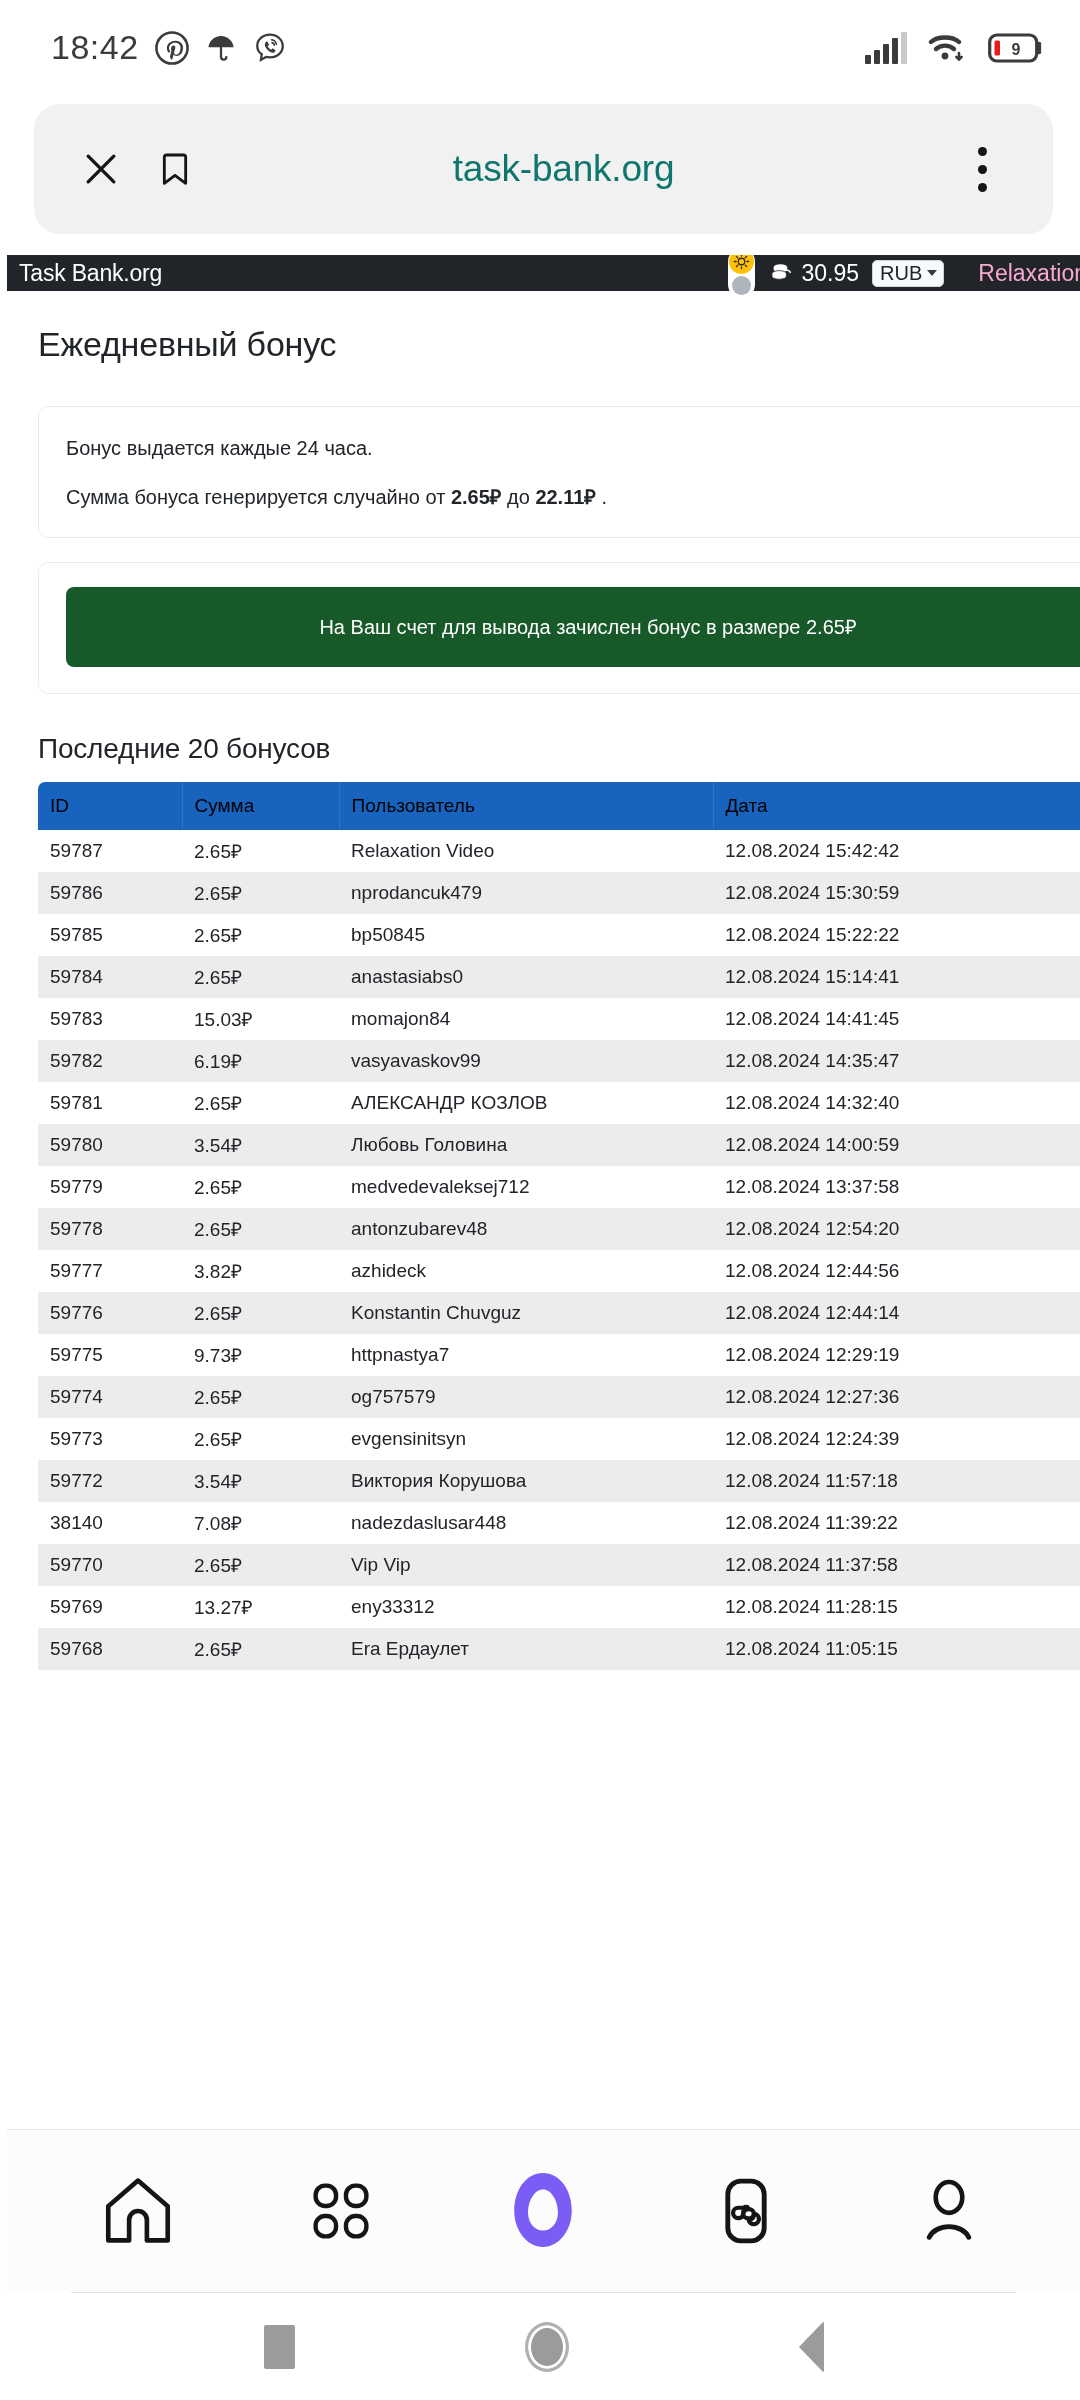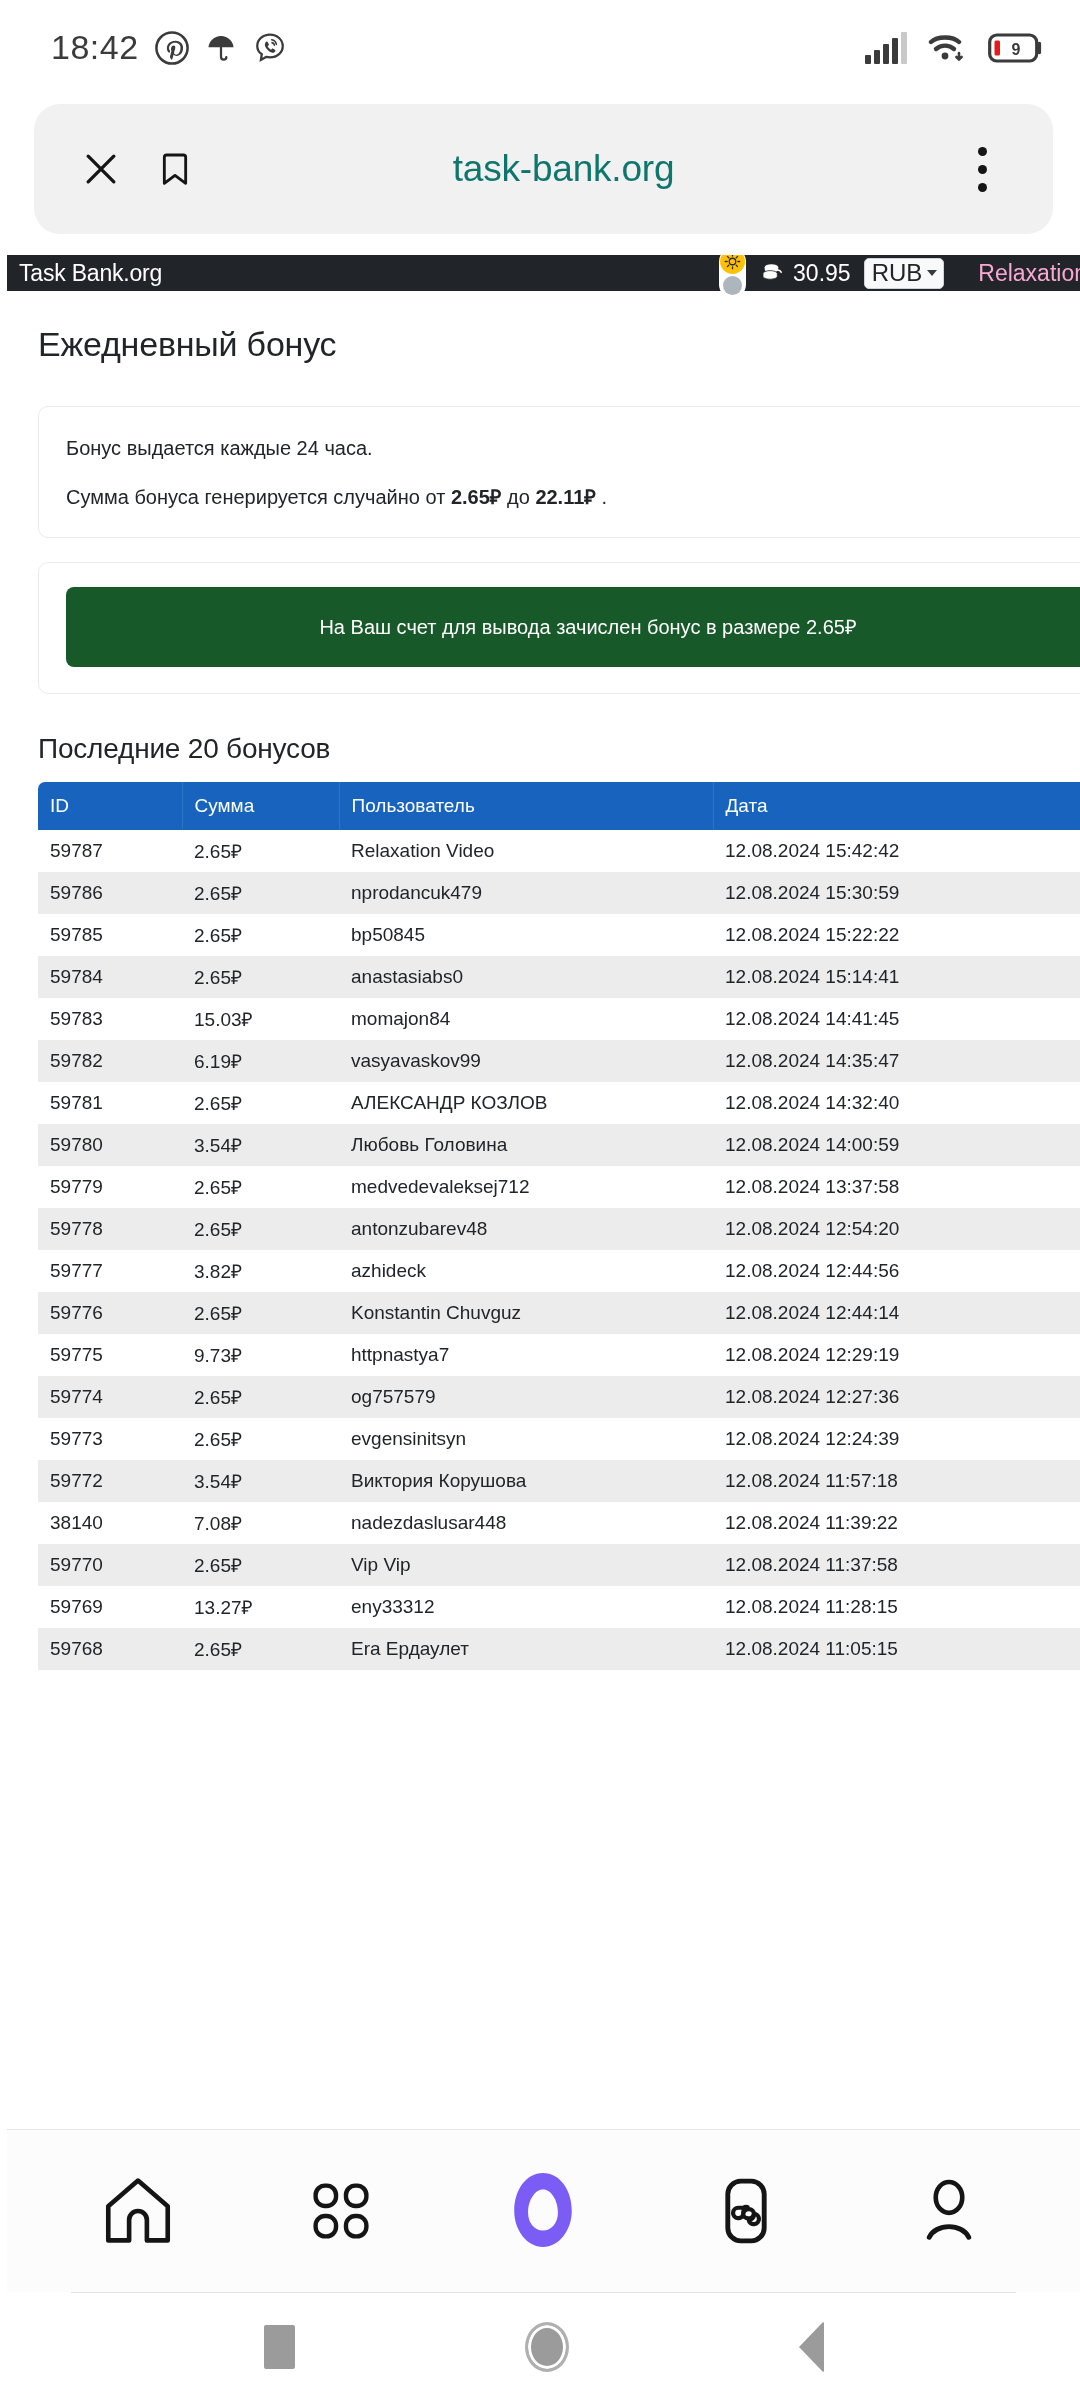--- a/index.html
+++ b/index.html
@@ -120,21 +120,21 @@
   }
   .balance {
     display: flex; align-items: center; gap: 8px;
     color: #ffffff; font-size: 23px; white-space: nowrap;
   }
   .cur-select {
     background: #f8f9fa;
     border: 1px solid #ced4da;
     border-radius: 5px;
     color: #212529;
-    font-size: 24px;
+    font-size: 20px;
     padding: 2px 6px 3px 7px;
     display: flex; align-items: center; gap: 5px;
     line-height: 1;
     white-space: nowrap;
   }
   .cur-select .caret {
     width: 0; height: 0;
     border-left: 5px solid transparent;
     border-right: 5px solid transparent;
     border-top: 6px solid #343a40;
@@ -199,21 +199,21 @@
   }
   table.bonus-table {
     width: 100%;
     border-collapse: collapse;
     font-size: 19px;
     color: #212529;
     table-layout: fixed;
   }
   table.bonus-table thead th {
     background: #1763bd;
-    color: #ffffff;
+    color: #000000;
     font-weight: 400;
     text-align: left;
     padding: 13px 0 13px 12px;
     font-size: 19px;
     border-right: 1px solid #2b74c7;
   }
   table.bonus-table thead th:last-child { border-right: none; }
   table.bonus-table thead tr th:first-child { border-top-left-radius: 7px; }
   table.bonus-table tbody td {
     padding: 8px 0 8px 12px;

